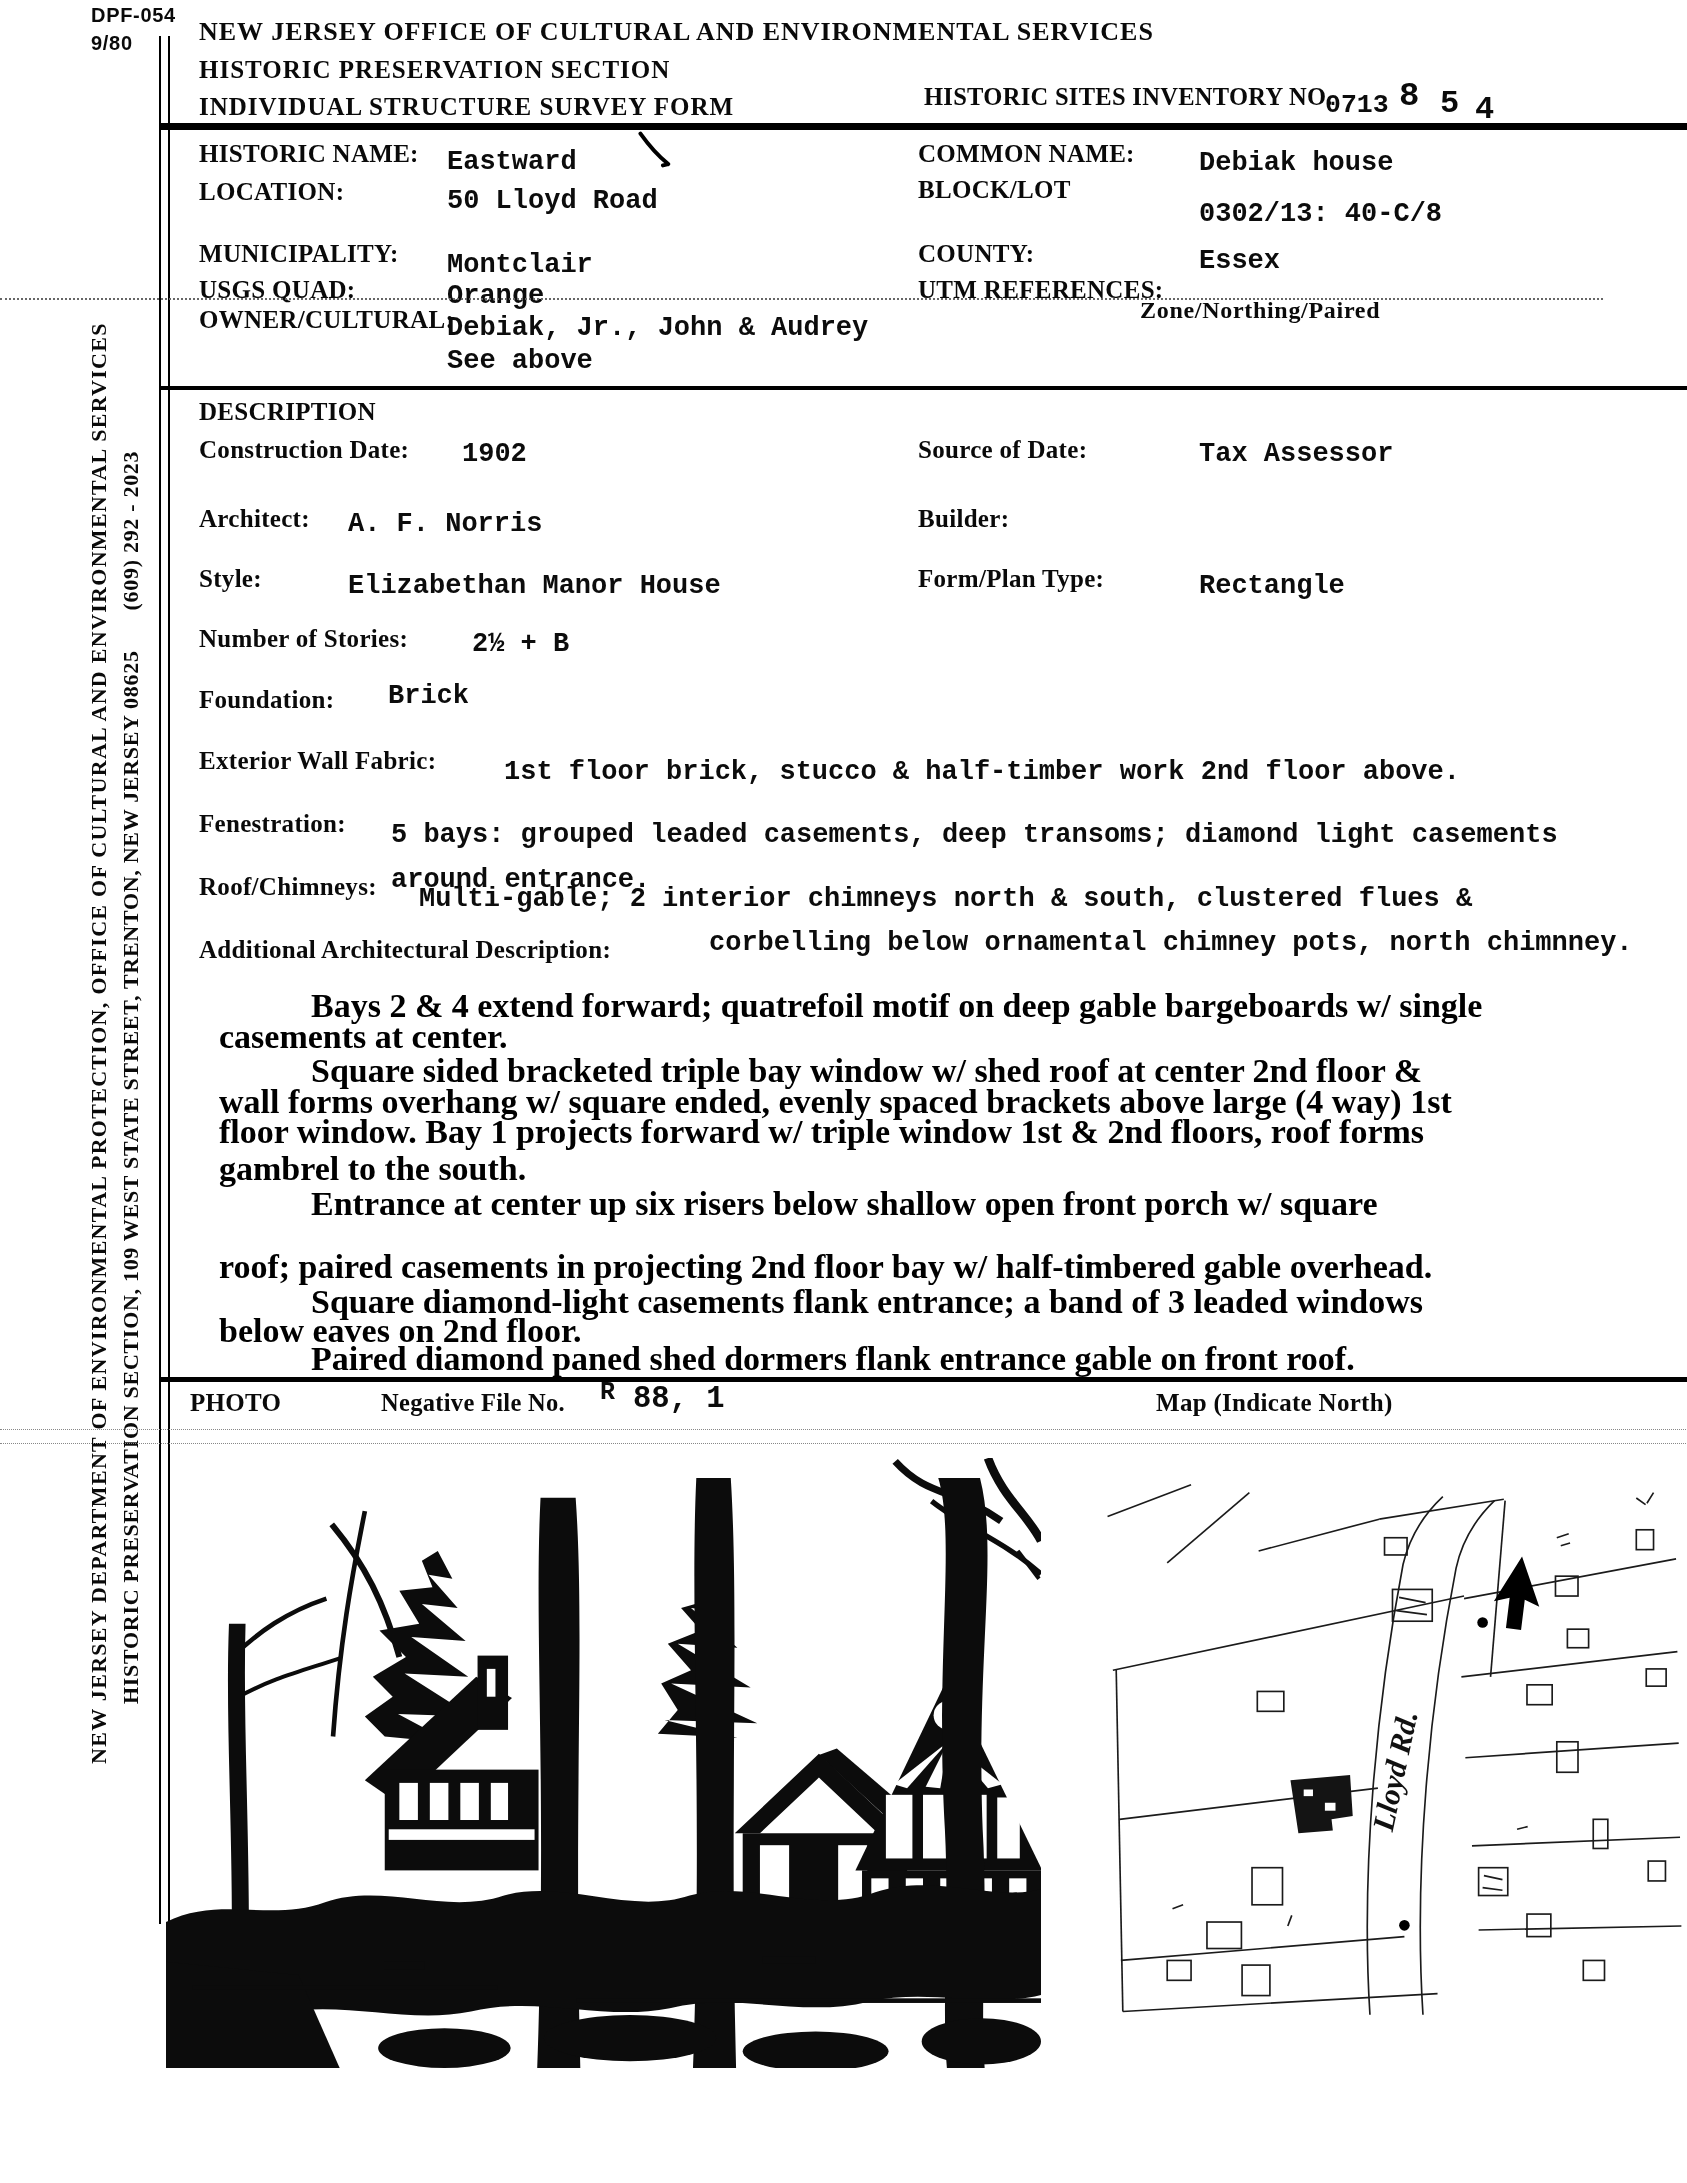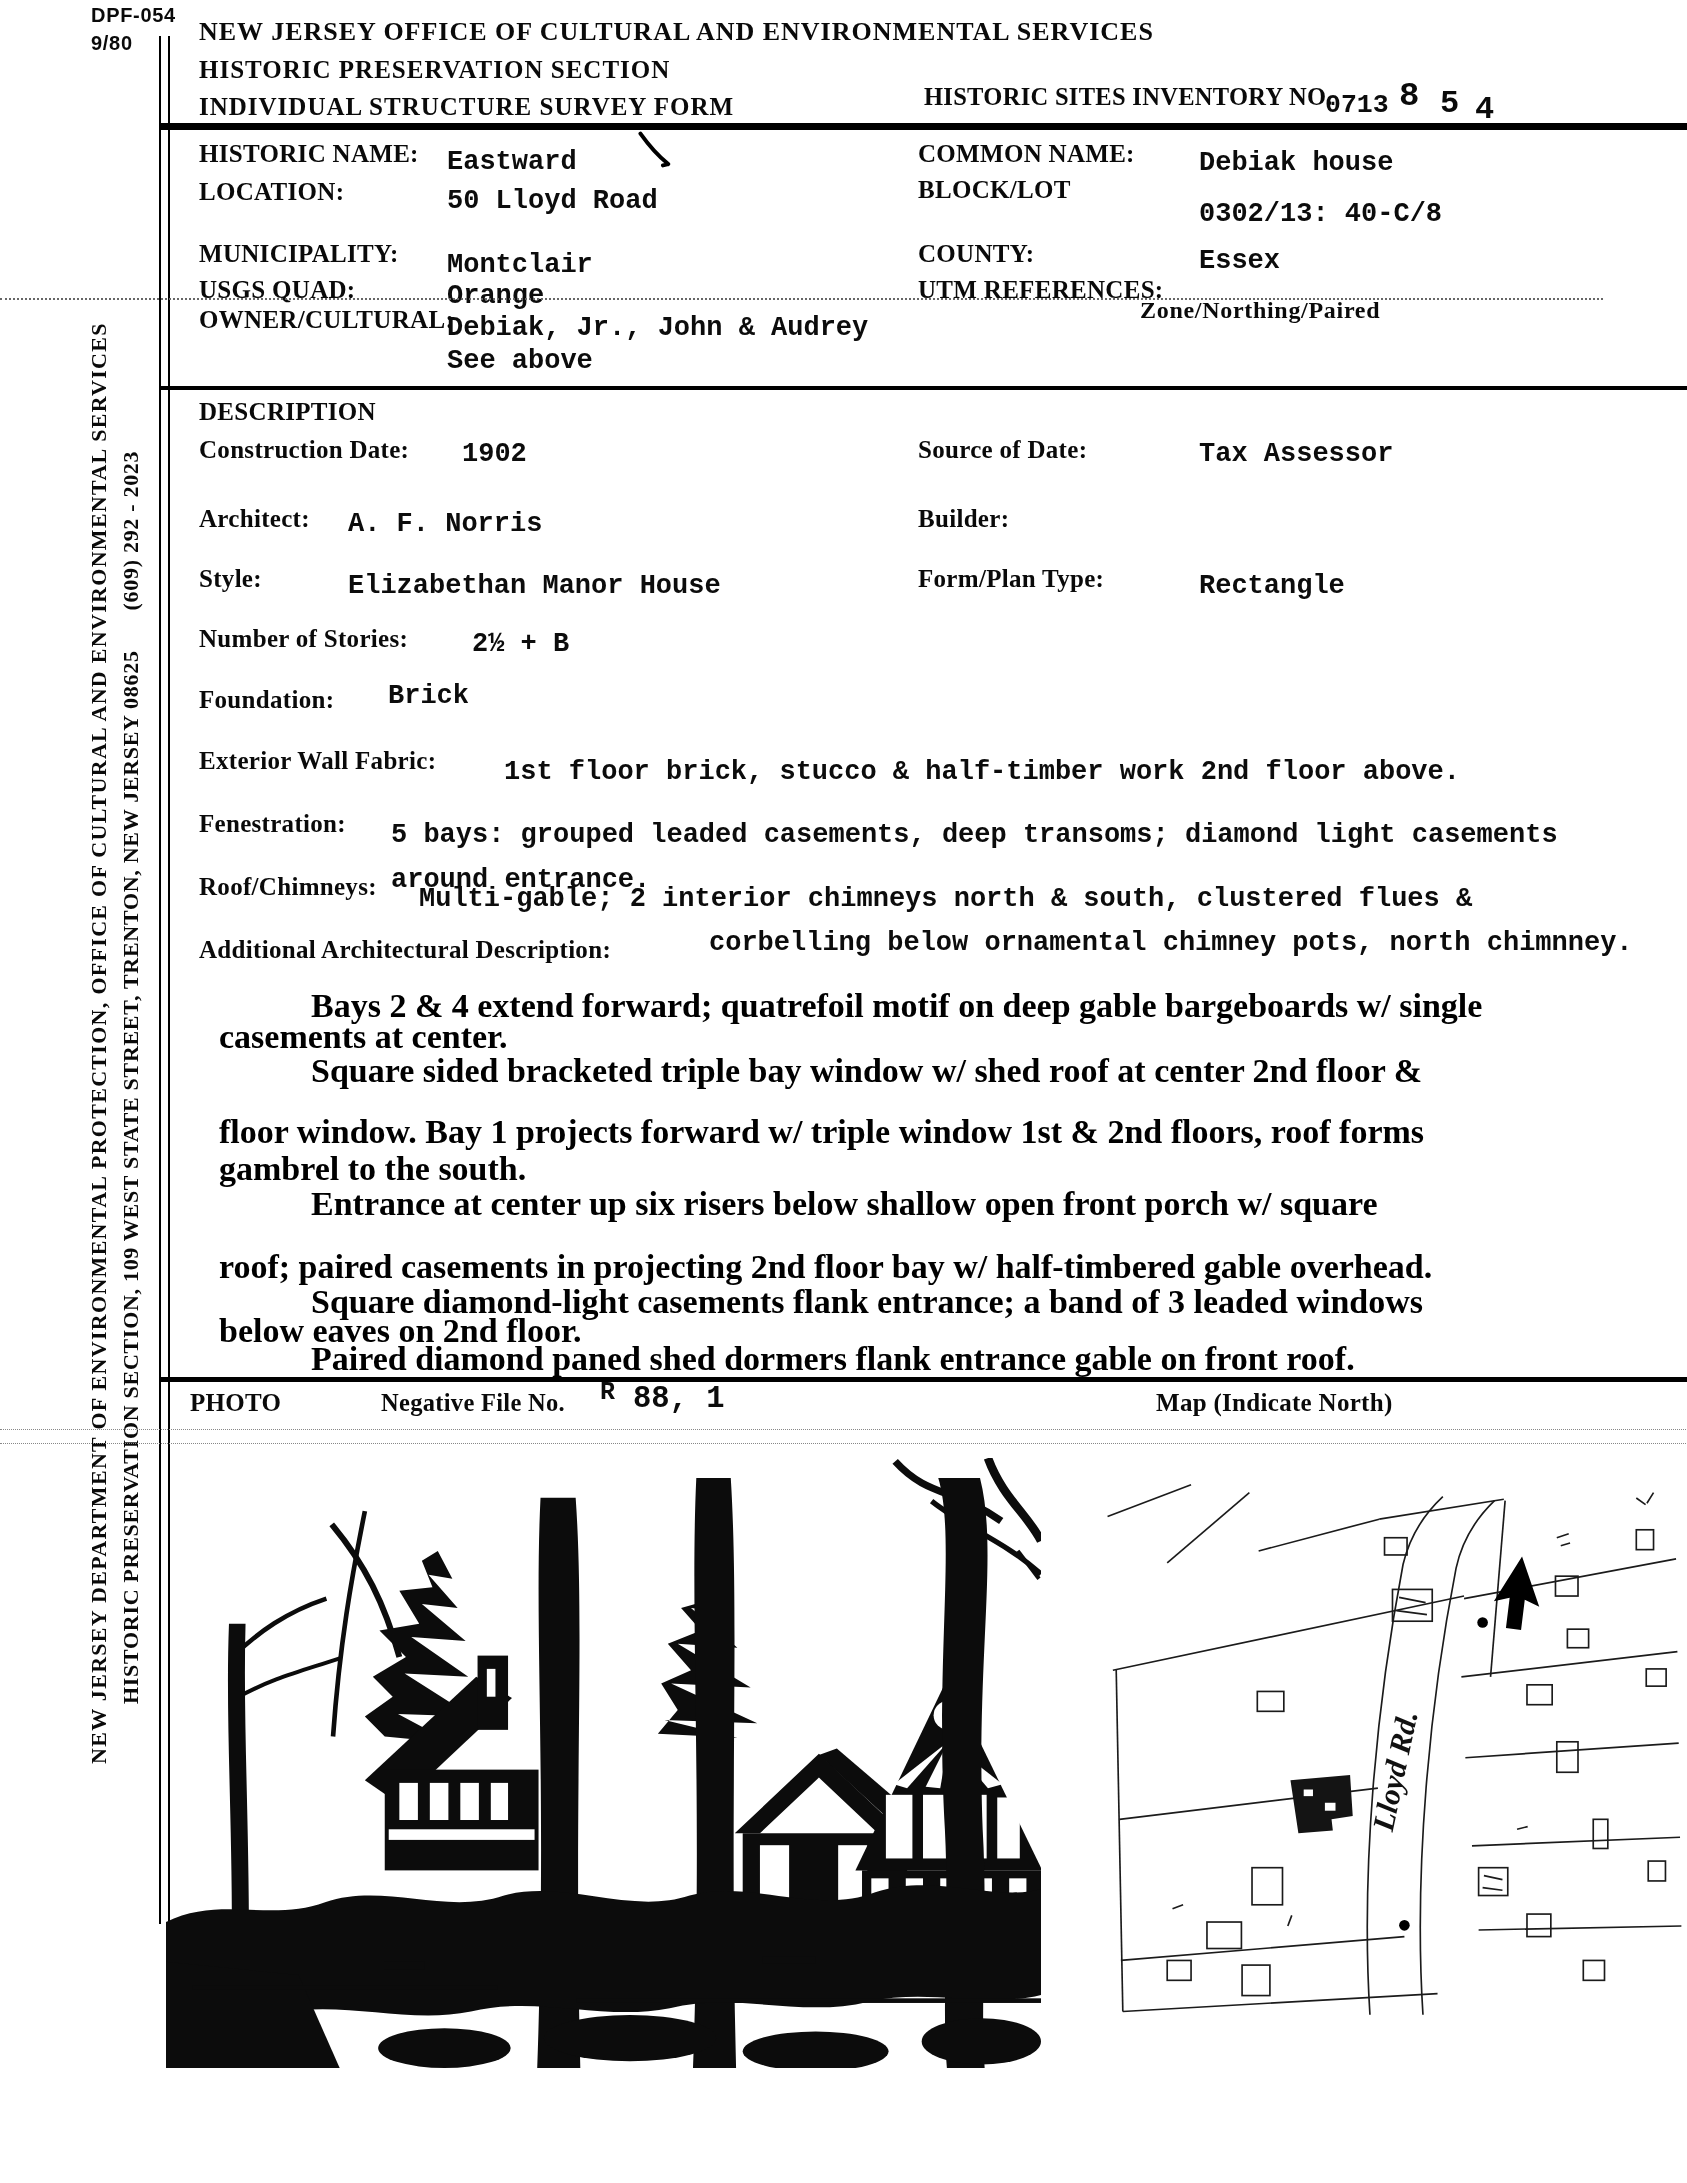--- a/index.html
+++ b/index.html
@@ -122,20 +122,21 @@
 
   <div class="abs lab" style="left:199px;top:873px;">Roof/Chimneys:</div>
   <div class="abs val" style="left:419px;top:884px;font-family:Liberation Mono, monospace;">Multi-gable; 2 interior chimneys north &amp; south, clustered flues &amp;</div>
   <div class="abs val" style="left:709px;top:928px;">corbelling below ornamental chimney pots, north chimnney.</div>
 
   <div class="abs lab" style="left:199px;top:936px;">Additional Architectural Description:</div>
 
   <div class="para" style="left:311px;top:987px;">Bays 2 &amp; 4 extend forward; quatrefoil motif on deep gable bargeboards w/ single</div>
   <div class="para" style="left:219px;top:1018px;">casements at center.</div>
   <div class="para" style="left:311px;top:1052px;">Square sided bracketed triple bay window w/ shed roof at center 2nd floor &amp;</div>
+  <div class="para" style="left:219px;top:1083px;">wall forms overhang w/ square ended, evenly spaced brackets above large (4 way) 1st</div>
   <div class="para" style="left:219px;top:1113px;">floor window.  Bay 1 projects forward w/ triple window 1st &amp; 2nd floors, roof forms</div>
   <div class="para" style="left:219px;top:1150px;">gambrel to the south.</div>
   <div class="para" style="left:311px;top:1185px;">Entrance at center up six risers below shallow open front porch w/ square</div>
   <div class="para" style="left:219px;top:1248px;">roof; paired casements in projecting 2nd floor bay w/ half-timbered gable overhead.</div>
   <div class="para" style="left:311px;top:1283px;">Square diamond-light casements flank entrance; a band of 3 leaded windows</div>
   <div class="para" style="left:219px;top:1312px;">below eaves on 2nd floor.</div>
   <div class="para underl" style="left:311px;top:1340px;">Paired diamond paned shed dormers flank entrance gable on front roof.</div>
 
   <div class="rule" style="left:159px;top:1377px;width:1529px;height:5.3px;"></div>
 

